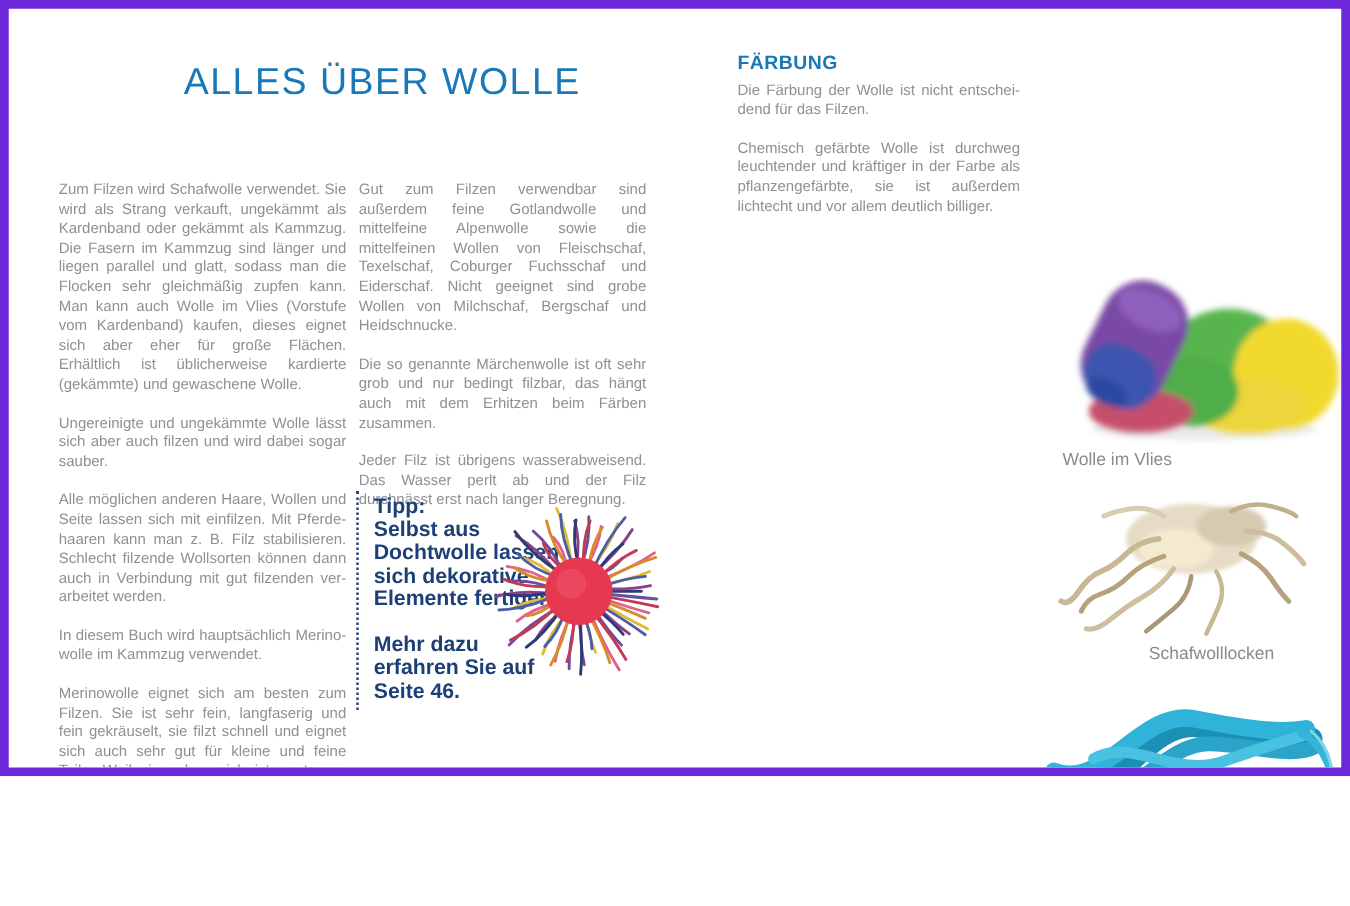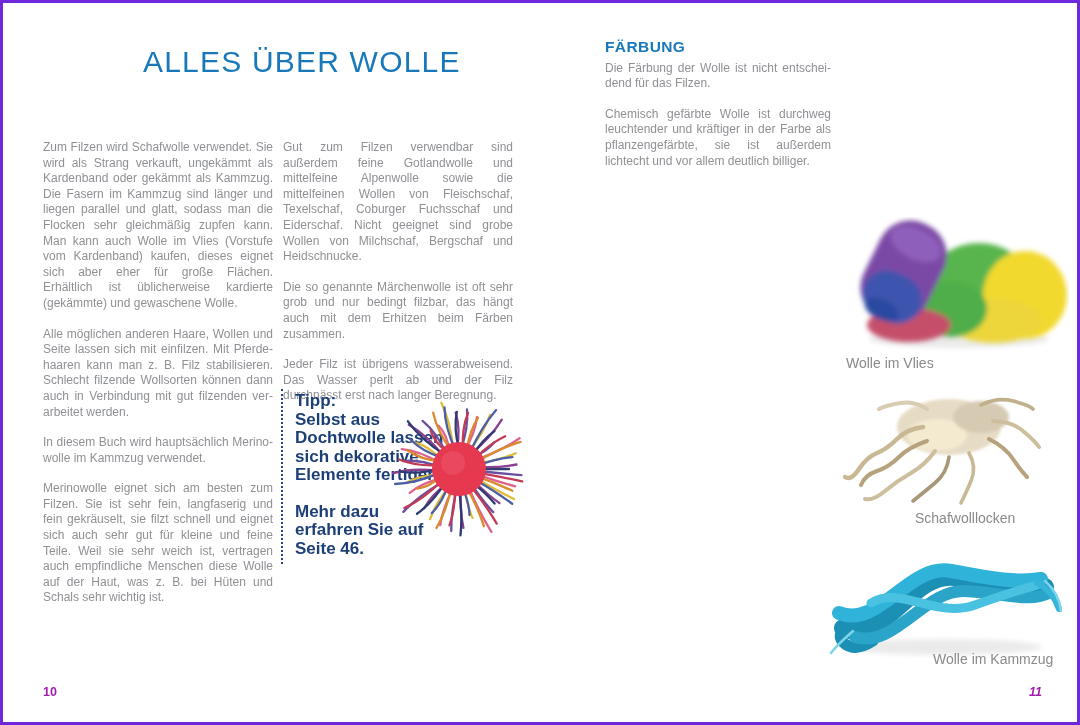--- a/index.html
+++ b/index.html
@@ -1,29 +1,29 @@
 <!DOCTYPE html>
 <html lang="de"><head>
 <meta charset="utf-8">
 <style>
   html,body{margin:0;padding:0;background:#ffffff;}
   .spread{
-    position:relative;width:1080px;height:725px;background:#ffffff;
-    border:3px solid #6d28d9;box-sizing:border-box;overflow:hidden;
+    position:relative;width:1080px;height:621px;background:#ffffff;
+    border:7px solid #6d28d9;box-sizing:border-box;overflow:hidden;
     font-family:"Liberation Sans","DejaVu Sans",sans-serif;
   }
   .title{
     position:absolute;left:140px;top:42px;margin:0;
     font-size:30px;font-weight:400;letter-spacing:1.2px;color:#1878ba;
   }
   .col{position:absolute;width:230px;color:#8e9094;font-size:12px;line-height:15.6px;text-align:justify;hyphens:manual;}
   .col p{margin:0 0 15px 0;}
   .col1{left:40px;top:137px;}
   .col2{left:280px;top:137px;}
-  .col3{left:583px;top:36px;width:226px;margin-left:19px;}
+  .col3{left:583px;top:36px;width:226px;}
   h2.sect{
     margin:7px 0 6px 0;font-size:15.5px;font-weight:700;
     letter-spacing:0.4px;color:#1878ba;
   }
   .col3 h2.sect{margin-top:0;}
   .tipbox{
     position:absolute;left:278px;top:386px;width:150px;
     border-left:2px dotted #27457e;padding:3px 0 6px 12px;
     color:#1d3f77;font-weight:700;font-size:17px;line-height:18.5px;
   }
@@ -46,20 +46,21 @@
 </style>
 </head>
 <body>
 
 <div class="spread">
 
   <h1 class="title">ALLES ÜBER WOLLE</h1>
 
   <div class="col col1">
     <p>Zum Filzen wird Schafwolle verwendet. Sie wird als Strang verkauft, ungekämmt als Kardenband oder gekämmt als Kammzug. Die Fasern im Kammzug sind länger und lie­gen parallel und glatt, sodass man die Flo­cken sehr gleichmäßig zupfen kann. Man kann auch Wolle im Vlies (Vorstufe vom Kardenband) kaufen, dieses eignet sich aber eher für große Flächen. Erhältlich ist übli­cherweise kardierte (gekämmte) und gewa­schene Wolle.</p>
+    <p>Ungereinigte und ungekämmte Wolle lässt sich aber auch filzen und wird dabei sogar sauber.</p>
     <p>Alle möglichen anderen Haare, Wollen und Seite lassen sich mit einfilzen. Mit Pferde­haaren kann man z. B. Filz stabilisieren. Schlecht filzende Wollsorten können dann auch in Verbindung mit gut filzenden ver­arbeitet werden.</p>
     <p>In diesem Buch wird hauptsächlich Merino­wolle im Kammzug verwendet.</p>
     <p>Merinowolle eignet sich am besten zum Fil­zen. Sie ist sehr fein, langfaserig und fein gekräuselt, sie filzt schnell und eignet sich auch sehr gut für kleine und feine Teile. Weil sie sehr weich ist, vertragen auch empfindli­che Menschen diese Wolle auf der Haut, was z. B. bei Hüten und Schals sehr wichtig ist.</p>
   </div>
 
   <div class="col col2">
     <p>Gut zum Filzen verwendbar sind außerdem feine Gotlandwolle und mittelfeine Alpen­wolle sowie die mittelfeinen Wollen von Fleischschaf, Texelschaf, Coburger Fuchs­schaf und Eiderschaf. Nicht geeignet sind grobe Wollen von Milchschaf, Bergschaf und Heidschnucke.</p>
     <p>Die so genannte Märchenwolle ist oft sehr grob und nur bedingt filzbar, das hängt auch mit dem Erhitzen beim Färben zusammen.</p>
     <p>Jeder Filz ist übrigens wasserabweisend. Das Wasser perlt ab und der Filz durchnässt erst nach langer Beregnung.</p>
   </div>

